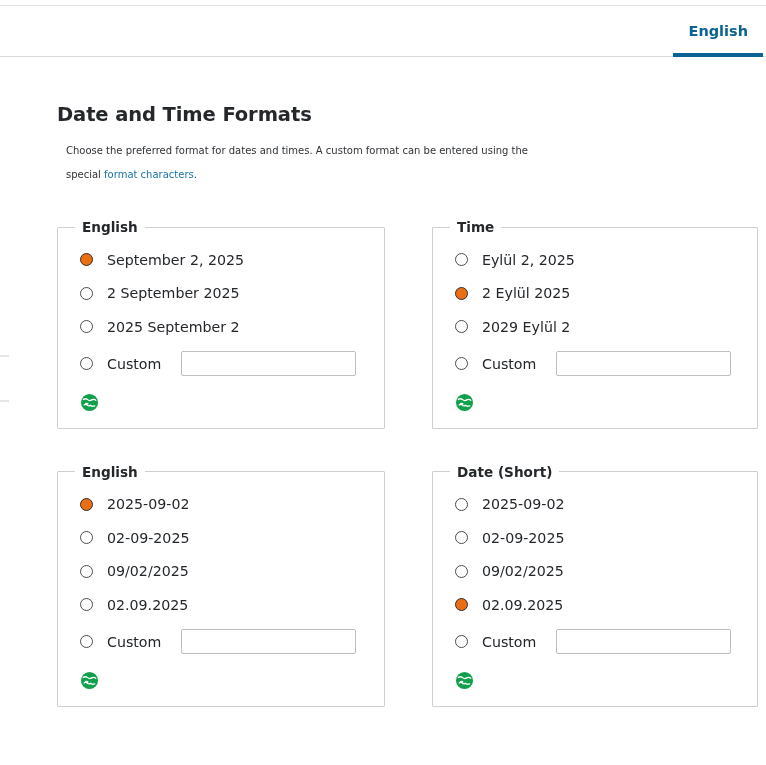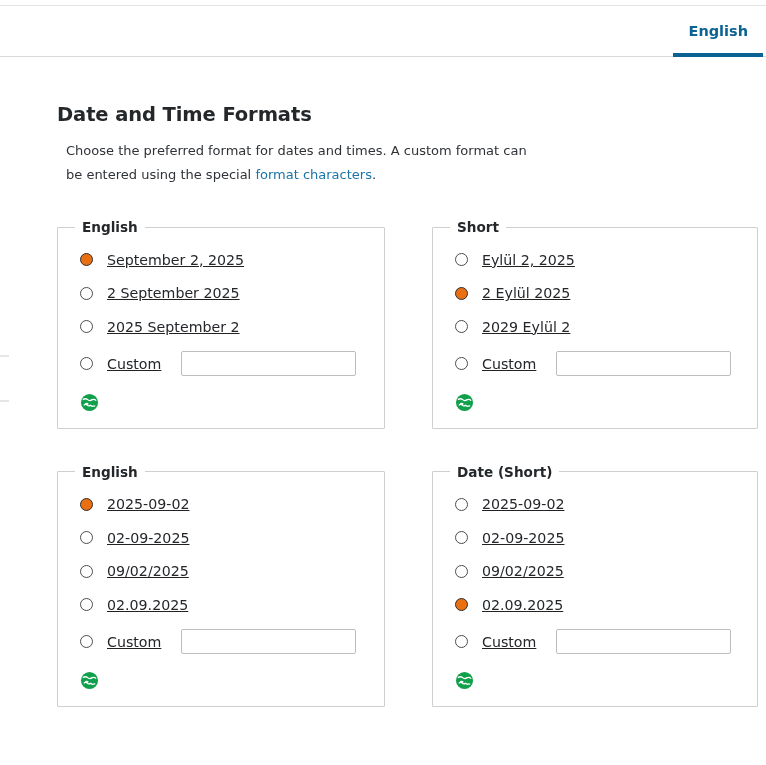--- a/index.html
+++ b/index.html
@@ -67,21 +67,21 @@
     padding: 29px 0 0 31px;
     font-size: 19.5px;
     font-weight: 700;
     color: #25282b;
     letter-spacing: -0.1px;
   }
   .page-desc {
     margin: 0;
     padding: 13px 0 0 40px;
     max-width: 520px;
-    font-size: 13px;
+    font-size: 10px;
     line-height: 24px;
     color: #2f3337;
   }
   .page-desc a {
     color: #1a74a8;
     text-decoration: none;
   }
 
   
   .grid {
@@ -100,21 +100,20 @@
   }
   fieldset.card legend {
     margin-left: 17px;
     padding: 0 7px;
     font-size: 13.6px;
     font-weight: 700;
     color: #25282b;
   }
   .opts {
     padding: 8px 0 0 22px;
-    text-decoration: underline;
   }
   .opt {
     display: flex;
     align-items: center;
     height: 33.5px;
     cursor: pointer;
   }
   .radio {
     width: 13px;
     height: 13px;
@@ -218,21 +217,21 @@
         <svg class="globe" viewBox="0 0 20 20">
           <circle cx="10" cy="10" r="9" fill="#10a04b"></circle>
           <path d="M3 7 Q6 5 8 7 Q10 9 13 7 Q15 6 17 8" fill="none" stroke="#ffffff" stroke-width="1.4"></path>
           <path d="M4 13 Q6 11 8 13 Q9 14 11 13 L13 14 Q15 13 16 14" fill="none" stroke="#ffffff" stroke-width="1.4"></path>
           <ellipse cx="7" cy="11.5" rx="2" ry="1.2" fill="#ffffff"></ellipse>
         </svg>
       </div>
     </fieldset>
 
     <fieldset class="card">
-      <legend>Short</legend>
+      <legend>Time</legend>
       <div class="opts">
         <label class="opt">
           <span class="radio"></span>
           <span class="opt-label">Eylül 2, 2025</span>
         </label>
         <label class="opt">
           <span class="radio checked"></span>
           <span class="opt-label">2 Eylül 2025</span>
         </label>
         <label class="opt">

